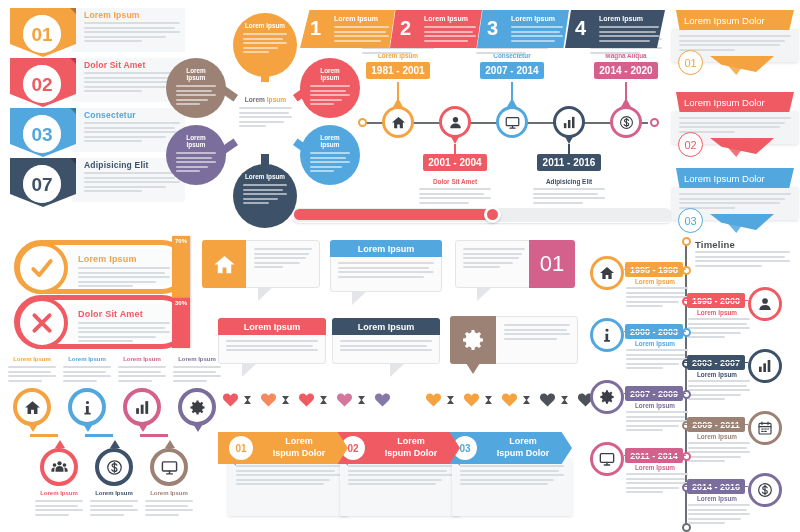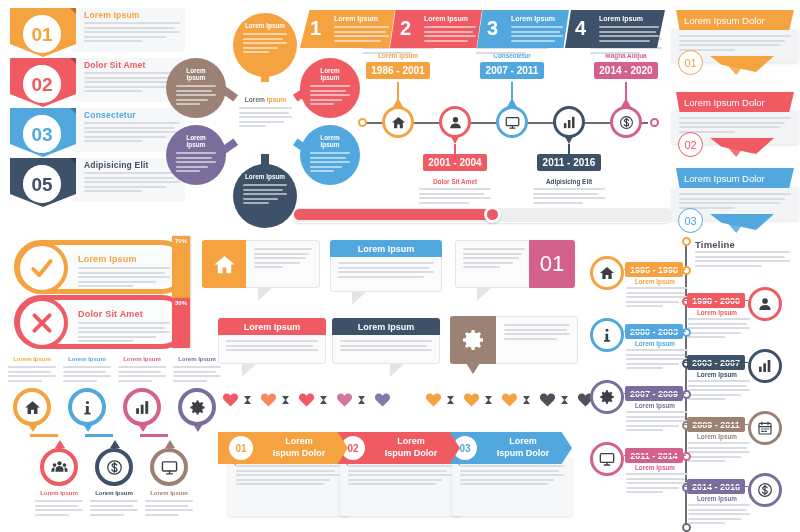--- a/index.html
+++ b/index.html
@@ -172,21 +172,21 @@
         </div>
       </div>
     </div>
     <div class="s-row" style="left: 10px; top: 158px;">
       <div class="s-panel"></div>
       <div class="shield" style="position: absolute; left: 0px; top: 0px;">
         <div class="body" style="background: rgb(61, 81, 105);"></div>
         <div class="fold"></div>
         <div class="point" style="border-top: 13px solid rgb(61, 81, 105);"></div>
         <div class="ring">
-          <span class="num" style="color: rgb(61, 81, 105);">05</span>
+          <span class="num" style="color: rgb(61, 81, 105);">07</span>
         </div>
       </div>
       <div class="s-title ttl" style="color: rgb(61, 81, 105);">Adipisicing Elit</div>
       <div class="s-text">
         <div class="lorem-lines">
           <span class="ll  w100"></span>
           <span class="ll  w95"></span>
           <span class="ll  w100"></span>
           <span class="ll  w85"></span>
           <span class="ll  w60"></span>
@@ -327,21 +327,21 @@
     <div class="tl-end" style="left: 650px; top: 118px; border: 2px solid rgb(212, 97, 140);"></div>
     <div class="tl-node" style="left: 382px; top: 106px; border: 3.5px solid rgb(244, 163, 64); z-index: 5;">
       <span style="display: inline-flex; line-height: 0;">
         <svg width="15" height="15" viewBox="0 0 24 24" fill="#3b3f45">
           <path d="M12 3 1.5 12H5v9h5v-6h4v6h5v-9h3.5L12 3z"></path>
         </svg>
       </span>
     </div>
     <div class="tl-tail" style="left: 393px; top: 98px; border-left: 5px solid transparent; border-right: 5px solid transparent; border-bottom: 9px solid rgb(244, 163, 64);"></div>
     <div style="position: absolute; left: 397.25px; top: 82px; width: 1.5px; height: 18px; background: rgb(244, 163, 64);"></div>
-    <div class="tl-date" style="left: 366px; top: 62px; width: 64px; background: rgb(244, 163, 64);">1986 - 2001</div>
+    <div class="tl-date" style="left: 366px; top: 62px; width: 64px; background: rgb(244, 163, 64);">1981 - 2001</div>
     <div class="tl-cap" style="left: 360px; top: 52px; width: 76px; color: rgb(244, 163, 64);">Lorem Ipsum</div>
     <div style="position: absolute; left: 362px; top: 38px; width: 72px;">
       <div class="lorem-lines">
         <span class="ll  w100"></span>
         <span class="ll  w90"></span>
         <span class="ll  w100"></span>
         <span class="ll  w70"></span>
       </div>
     </div>
     <div class="tl-node" style="left: 439px; top: 106px; border: 3.5px solid rgb(239, 90, 99); z-index: 5;">
@@ -367,21 +367,21 @@
     <div class="tl-node" style="left: 496px; top: 106px; border: 3.5px solid rgb(82, 168, 222); z-index: 5;">
       <span style="display: inline-flex; line-height: 0;">
         <svg width="15" height="15" viewBox="0 0 24 24" fill="none" stroke="#3b3f45" stroke-width="2">
           <rect x="2" y="4" width="20" height="13" rx="1.5"></rect>
           <path d="M8 21h8M12 17v4" stroke-linecap="round"></path>
         </svg>
       </span>
     </div>
     <div class="tl-tail" style="left: 507px; top: 98px; border-left: 5px solid transparent; border-right: 5px solid transparent; border-bottom: 9px solid rgb(82, 168, 222);"></div>
     <div style="position: absolute; left: 511.25px; top: 82px; width: 1.5px; height: 18px; background: rgb(82, 168, 222);"></div>
-    <div class="tl-date" style="left: 480px; top: 62px; width: 64px; background: rgb(82, 168, 222);">2007 - 2011</div>
+    <div class="tl-date" style="left: 480px; top: 62px; width: 64px; background: rgb(82, 168, 222);">2007 - 2014</div>
     <div class="tl-cap" style="left: 474px; top: 52px; width: 76px; color: rgb(82, 168, 222);">Consectetur</div>
     <div style="position: absolute; left: 476px; top: 38px; width: 72px;">
       <div class="lorem-lines">
         <span class="ll  w100"></span>
         <span class="ll  w90"></span>
         <span class="ll  w100"></span>
         <span class="ll  w70"></span>
       </div>
     </div>
     <div class="tl-node" style="left: 553px; top: 106px; border: 3.5px solid rgb(61, 81, 105); z-index: 5;">

